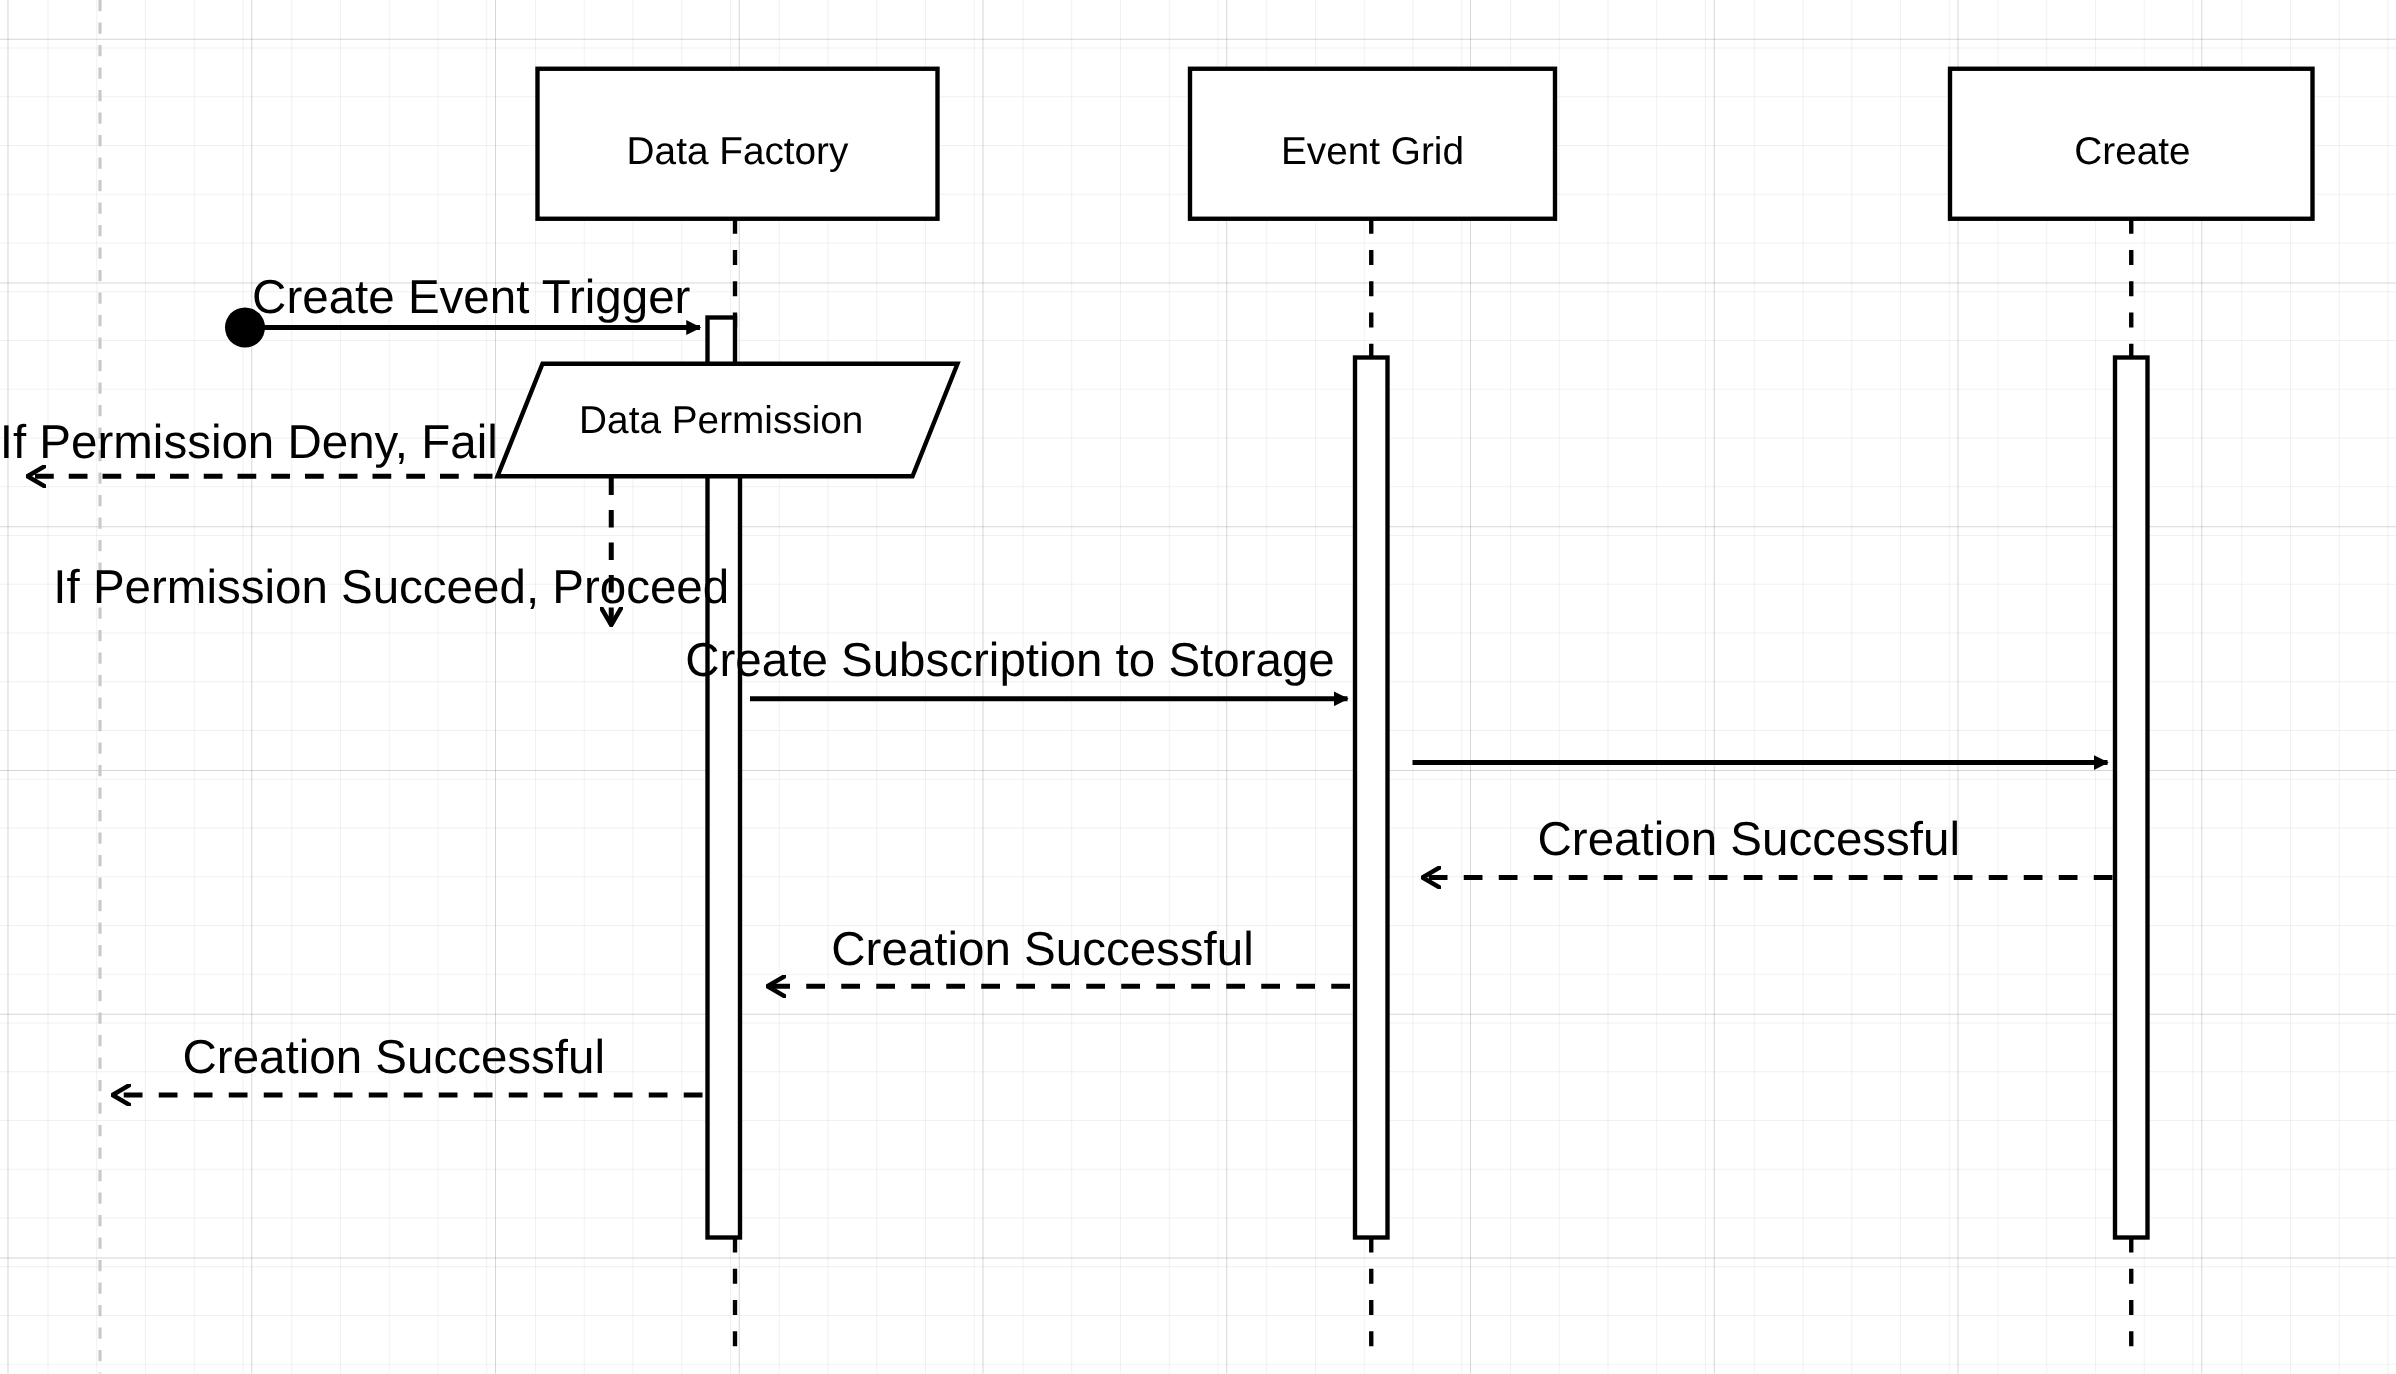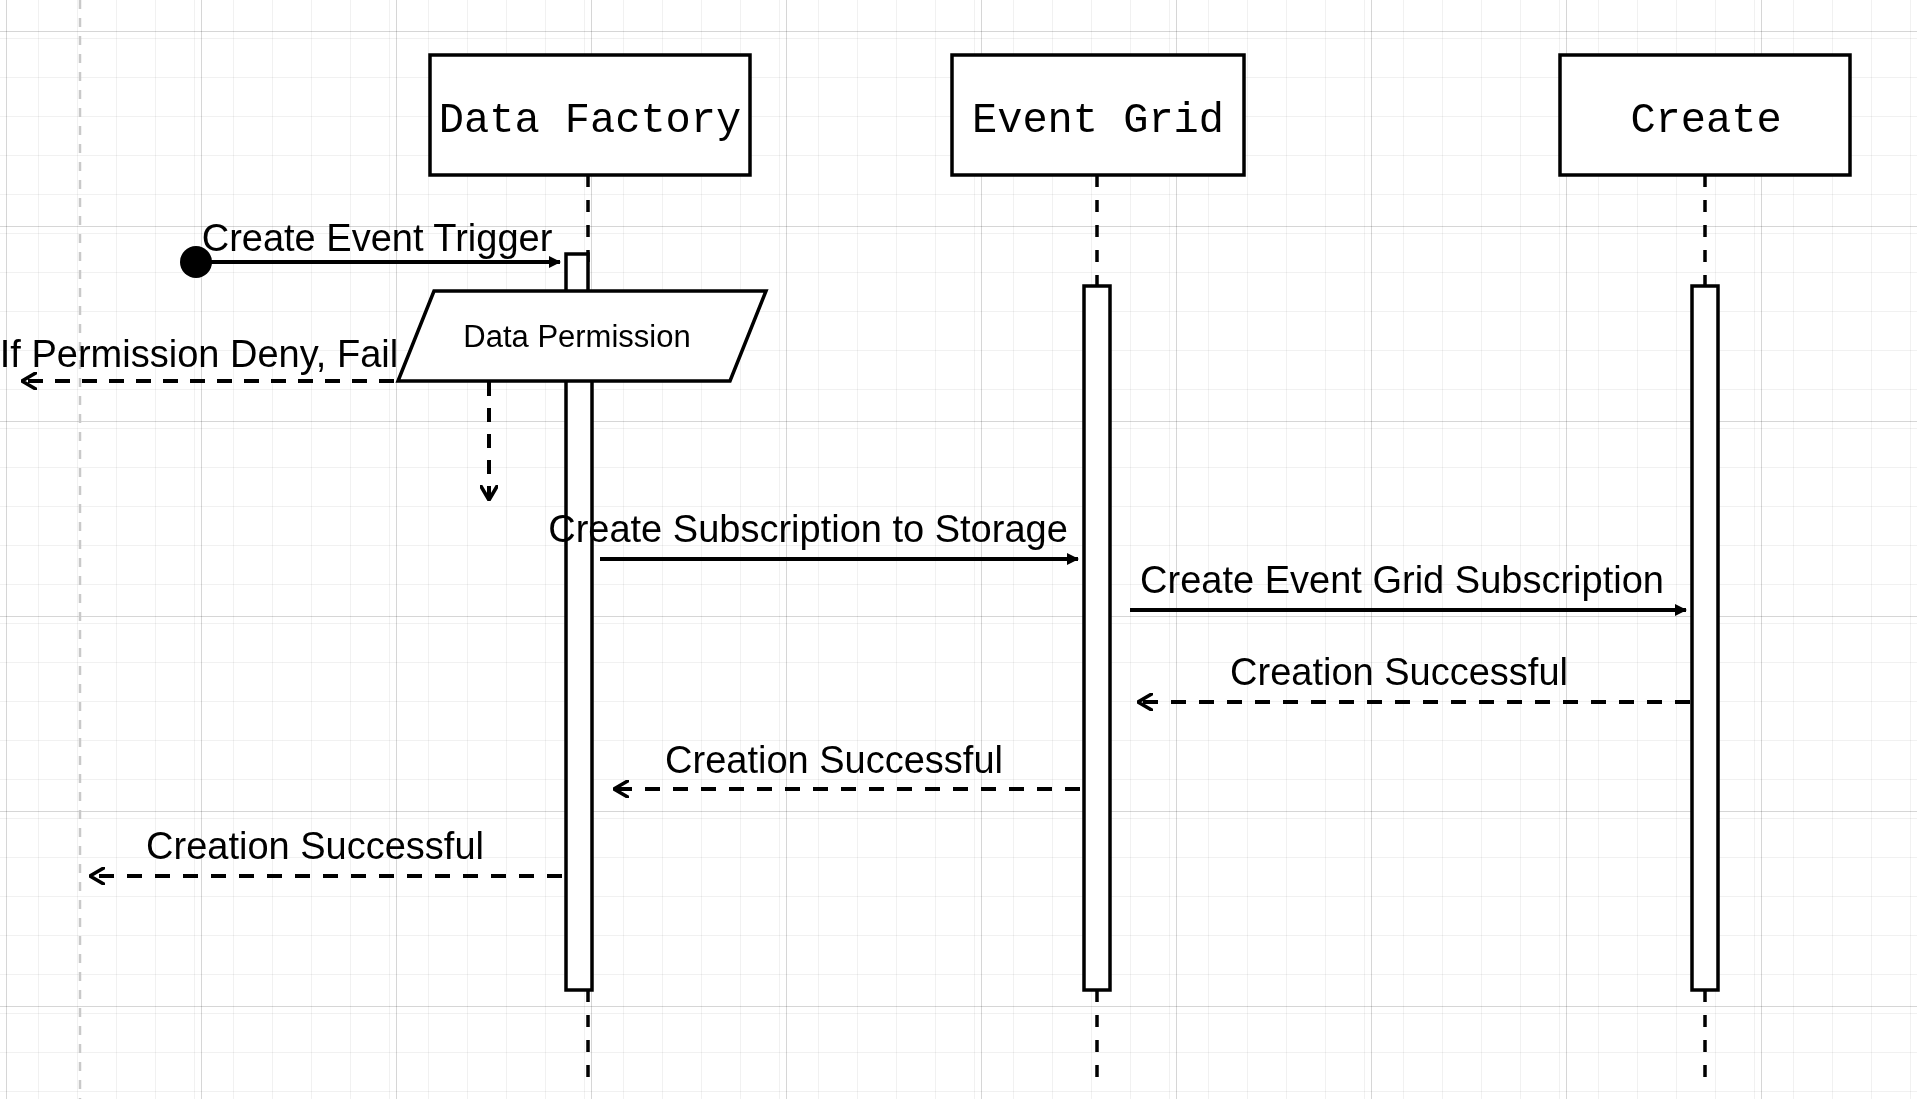--- a/index.html
+++ b/index.html
@@ -20,21 +20,21 @@
   }
   #svgroot{position:absolute;left:0;top:0;width:1917px;height:1099px;}
   .lbl{
     position:absolute;
     color:#000000;
     font-family:"Liberation Sans",sans-serif;
     white-space:nowrap;
     line-height:1;
     user-select:none;
   }
-  .participant-title{font-size:42px;font-family:Liberation Mono, monospace;}
+  .participant-title{font-size:31px;}
   .msg-label{font-size:38px;}
   .note-label{font-size:31px;}
   .center{transform:translate(-50%,-50%);}
 </style>
 </head>
 <body>
 
 <div id="canvas">
 
   <svg id="svgroot" viewBox="0 0 1917 1099" xmlns="http://www.w3.org/2000/svg">
@@ -94,24 +94,24 @@
   <div class="lbl participant-title center" style="left:590px;top:121px;">Data Factory</div>
   <div class="lbl participant-title center" style="left:1098px;top:121px;">Event Grid</div>
   <div class="lbl participant-title center" style="left:1706px;top:121px;">Create</div>
 
   <div class="lbl note-label center" style="left:577px;top:336px;">Data Permission</div>
 
   <div class="lbl msg-label center" style="left:377px;top:238px;">Create Event Trigger</div>
 
   <div class="lbl msg-label center" style="left:199px;top:354px;text-align:right;">If Permission Deny, Fail</div>
 
+  <div class="lbl msg-label center" style="left:313px;top:470px;">If Permission Succeed, Proceed</div>
 
   <div class="lbl msg-label center" style="left:808px;top:529px;">Create Subscription to Storage</div>
 
-  <div class="lbl msg-label center" style="left:1402px;top:580px;">Create Event Grid Subscription</div>
 
   <div class="lbl msg-label center" style="left:1399px;top:672px;">Creation Successful</div>
 
   <div class="lbl msg-label center" style="left:834px;top:760px;">Creation Successful</div>
 
   <div class="lbl msg-label center" style="left:315px;top:846px;">Creation Successful</div>
 
 </div>
 
 </body></html>

